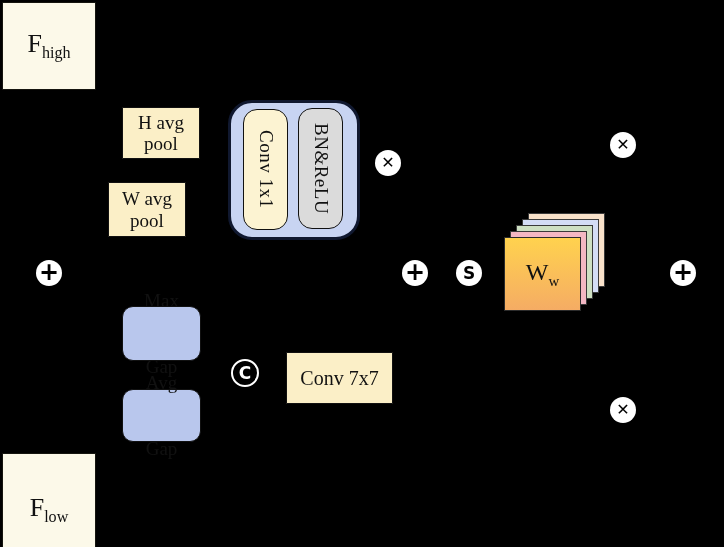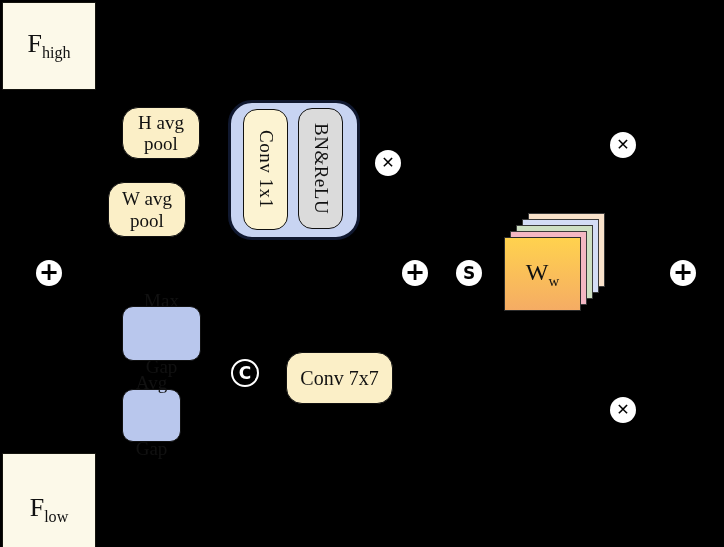--- a/index.html
+++ b/index.html
@@ -7,21 +7,21 @@
   .stage{position:relative;width:724px;height:547px;background:var(--canvas,#000);overflow:hidden;
          font-family:"Liberation Serif","DejaVu Serif",serif;color:#111;}
   .abs{position:absolute;}
 
   .feat-box{display:flex;align-items:center;justify-content:center;
             background:var(--ivory,#FCF9E9);border:1px solid #15150f;}
   .feat-label{font-size:26px;}
   .feat-label sub{font-size:0.62em;}
 
   .pill{display:flex;flex-direction:column;align-items:center;justify-content:center;
-        background:var(--cream,#FBEFC7);border:1.6px solid #111;border-radius:16px;
+        background:var(--cream,#FBEFC7);border:1.6px solid #111;border-radius:1px;
         font-size:19px;line-height:1.12;text-align:center;}
   .pill.blue{background:var(--blue,#B9C7ED);border-radius:11px;gap:44px;}
 
   .cbam-container{background:var(--periwinkle,#C8D4F2);
                   border:3px solid var(--periwinkle-border,#10182F);border-radius:24px;}
   .vbox{position:absolute;display:flex;align-items:center;justify-content:center;
         border:1.6px solid #111;border-radius:14px;}
   .vbox.cream{background:var(--cream-light,#FCF3D2);}
   .vbox.gray{background:var(--gray,#DBDBDB);}
   .vtext{writing-mode:vertical-rl;font-size:19px;letter-spacing:0.5px;white-space:nowrap;}
@@ -77,21 +77,21 @@
     <div class="vbox gray" style="left:67px;top:5px;width:45px;height:121px;">
       <span class="vtext">BN&amp;ReLU</span>
     </div>
   </div>
 
   <div class="abs pill blue" style="left:122px;top:306px;width:79px;height:55px;">
     <div>Max</div>
     <div>Gap</div>
   </div>
 
-  <div class="abs pill blue" style="left:122px;top:389px;width:59px;height:53px;">
+  <div class="abs pill blue" style="left:122px;top:389px;width:79px;height:53px;">
     <div>Avg</div>
     <div>Gap</div>
   </div>
 
   <div class="abs pill" style="left:286px;top:352px;width:107px;height:52px;font-size:20px;">
     <div>Conv 7x7</div>
   </div>
 
   <div class="abs wstack" style="left:504px;top:213px;">
     <div class="wlayer l4"></div>

